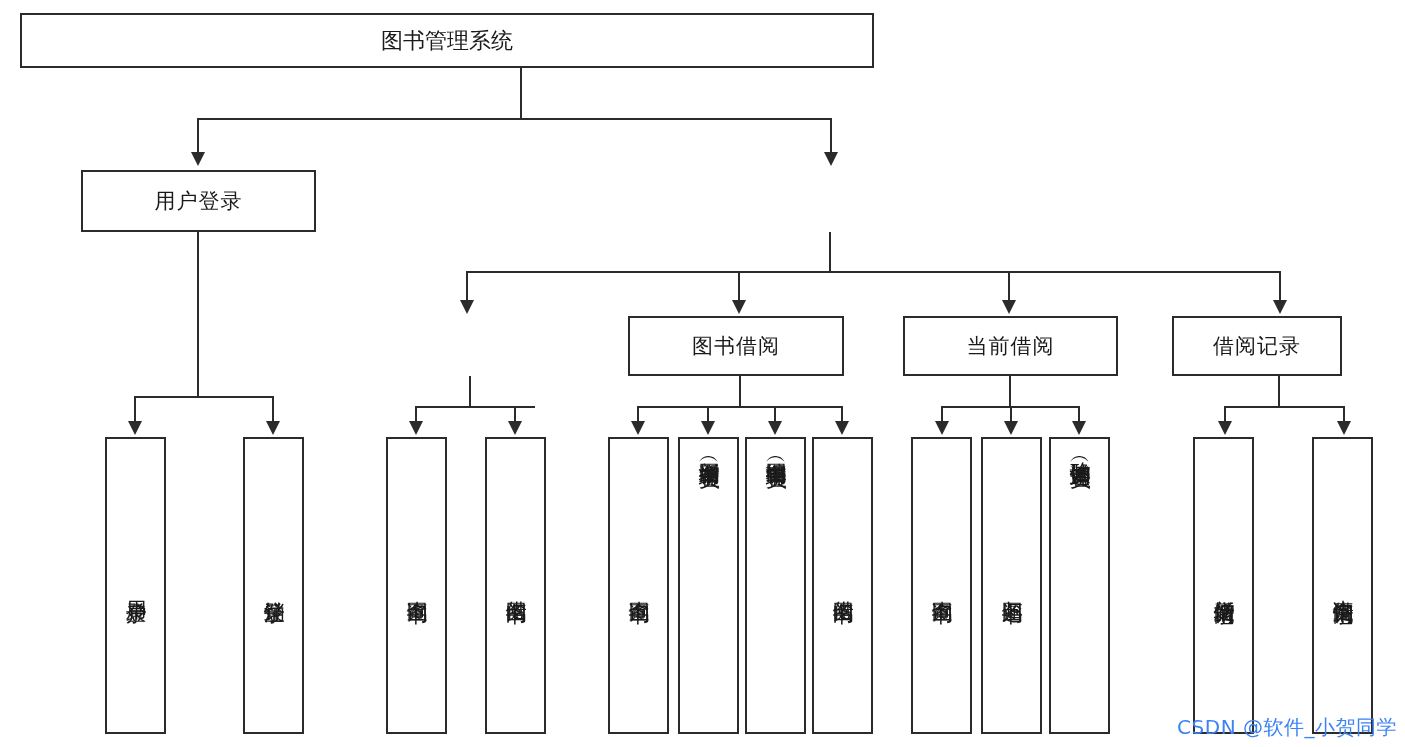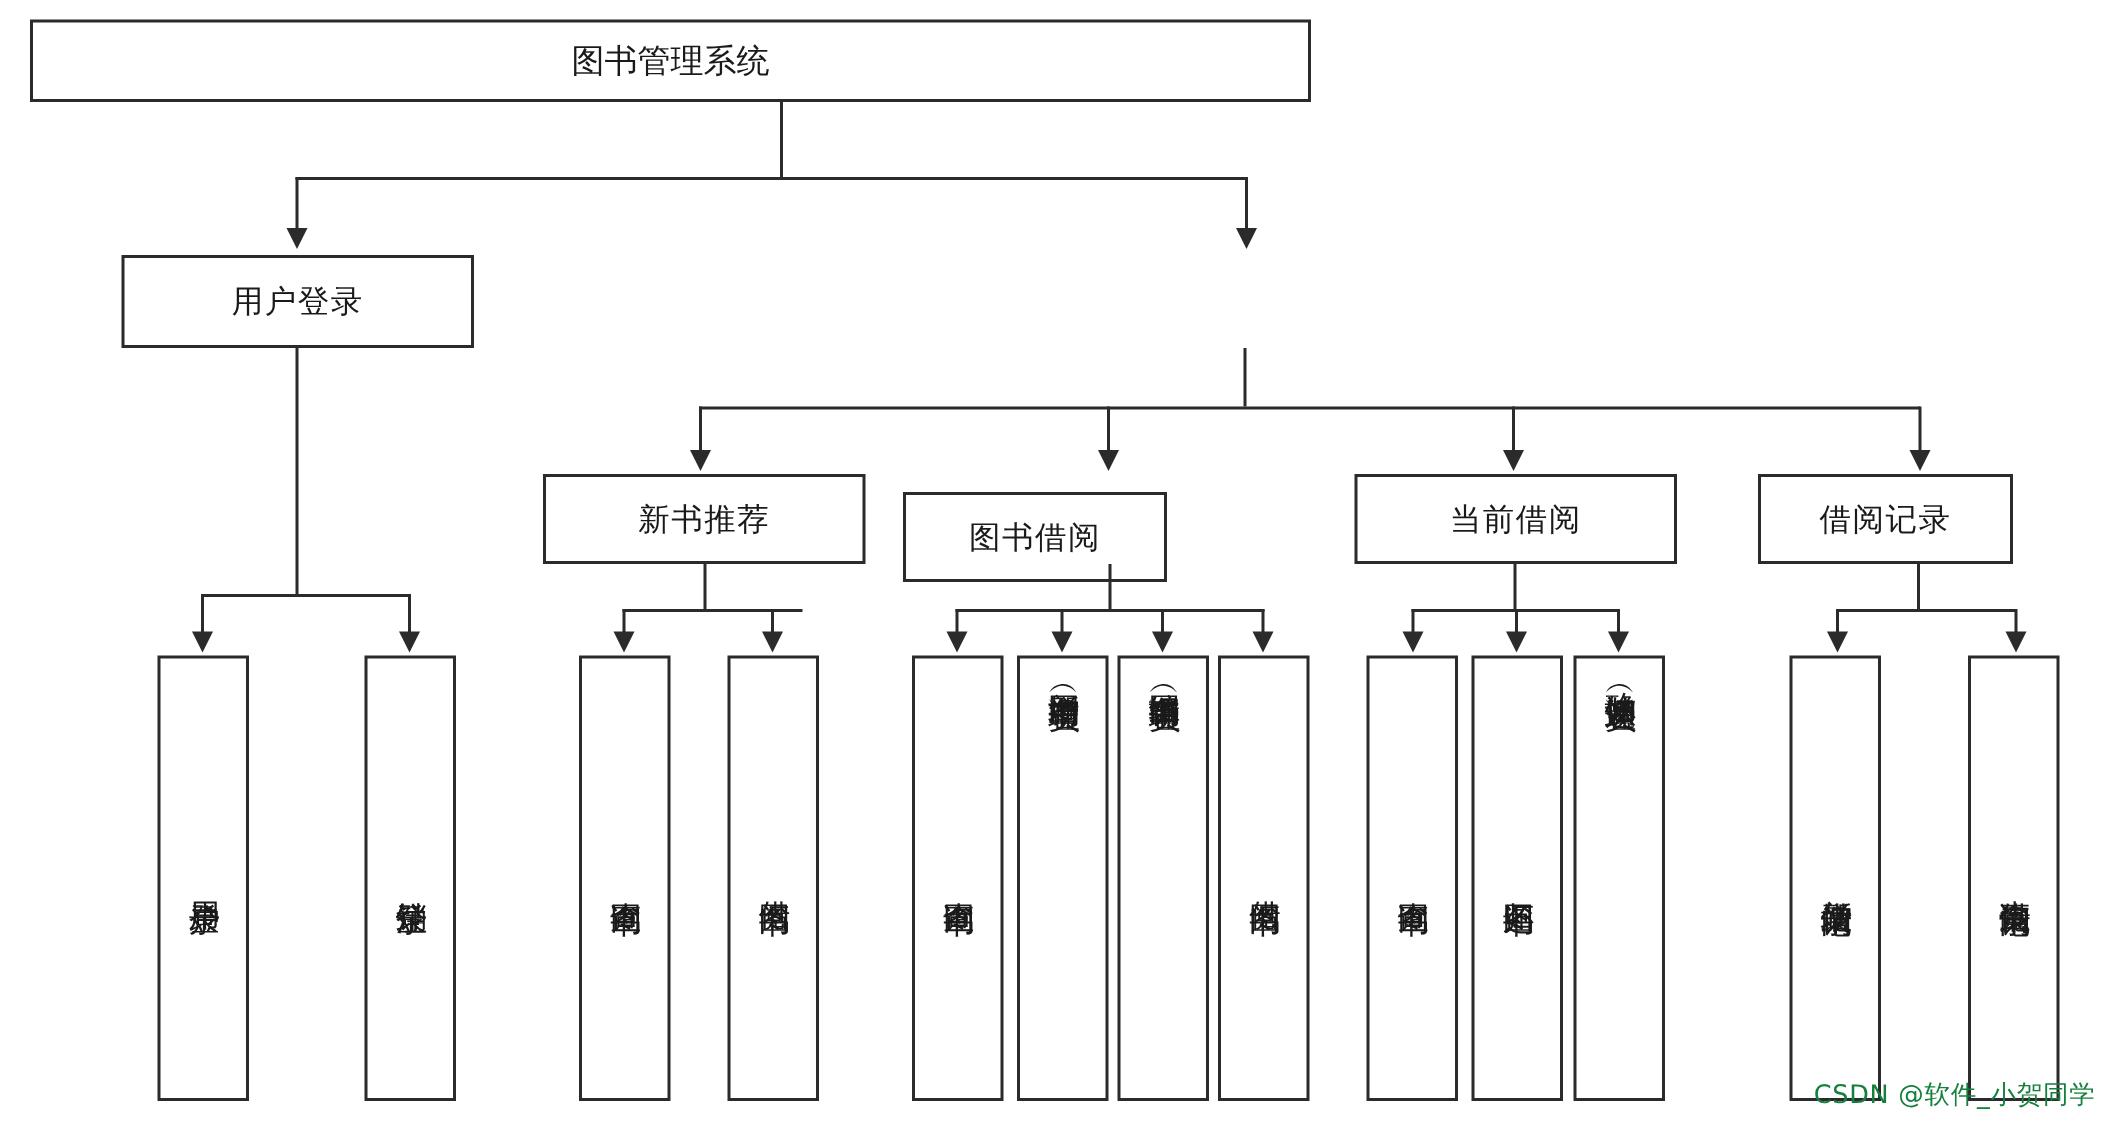--- a/index.html
+++ b/index.html
@@ -71,22 +71,22 @@
     width: 0;
     height: 0;
     border-left: 7px solid transparent;
     border-right: 7px solid transparent;
     border-top: 14px solid #2b2b2b;
   }
   .watermark {
     position: absolute;
     right: 8px;
     bottom: 6px;
-    font-size: 17px;
-    color: #15803d;
+    font-size: 20px;
+    color: #3b82f6;
     letter-spacing: 0.5px;
     white-space: nowrap;
   }
 </style>
 </head>
 <body>
 
 <div id="canvas">
 
   <div class="node root" style="left:20px; top:13px; width:854px; height:55px;">
@@ -123,24 +123,21 @@
 
   <div class="vline" style="left:738px; top:271px; height:31px;"></div>
   <div class="arrow" style="left:732px; top:300px;"></div>
 
   <div class="vline" style="left:1008px; top:271px; height:31px;"></div>
   <div class="arrow" style="left:1002px; top:300px;"></div>
 
   <div class="vline" style="left:1279px; top:271px; height:31px;"></div>
   <div class="arrow" style="left:1273px; top:300px;"></div>
 
-  <div class="node horiz" style="left:362px; top:316px; width:215px; height:60px;">
-    <span>新书推荐</span>
-  </div>
-  <div class="node horiz" style="left:602px; top:316px; width:176px; height:60px;margin-top:12px;">
+  <div class="node horiz" style="left:628px; top:316px; width:216px; height:60px;">
     <span>图书借阅</span>
   </div>
   <div class="node horiz" style="left:903px; top:316px; width:215px; height:60px;">
     <span>当前借阅</span>
   </div>
   <div class="node horiz" style="left:1172px; top:316px; width:170px; height:60px;">
     <span>借阅记录</span>
   </div>
 
   <div class="vline" style="left:469px; top:376px; height:30px;"></div>

